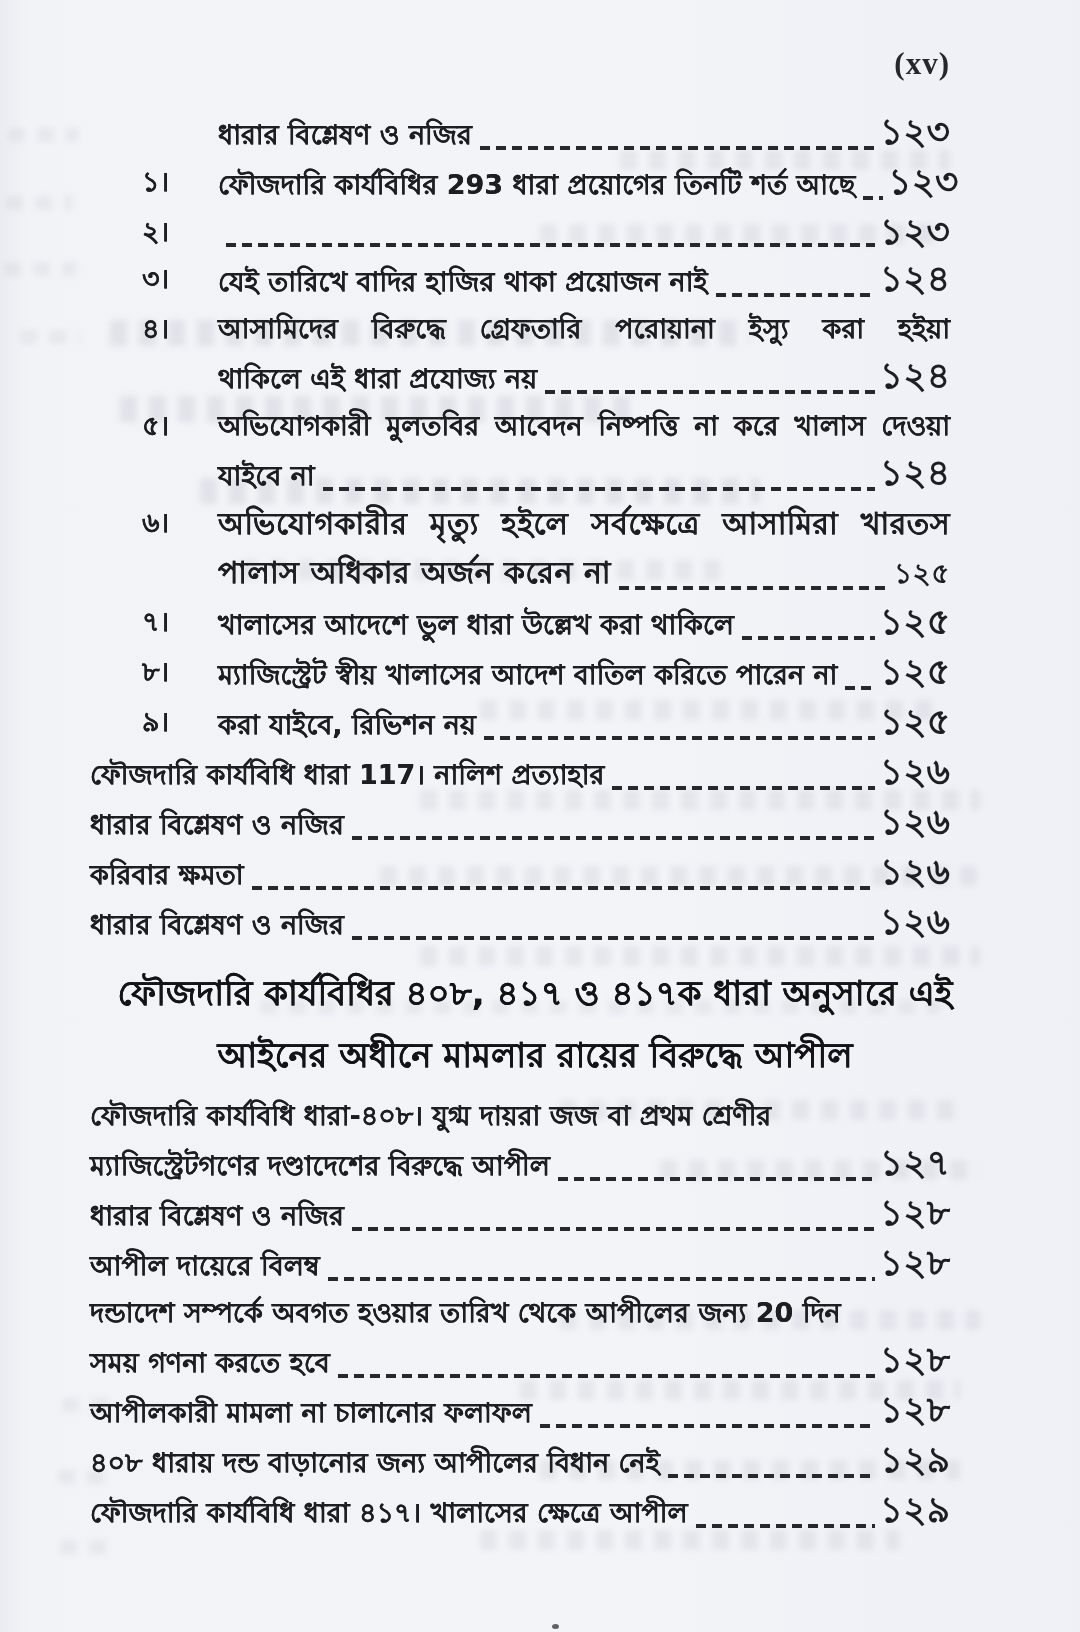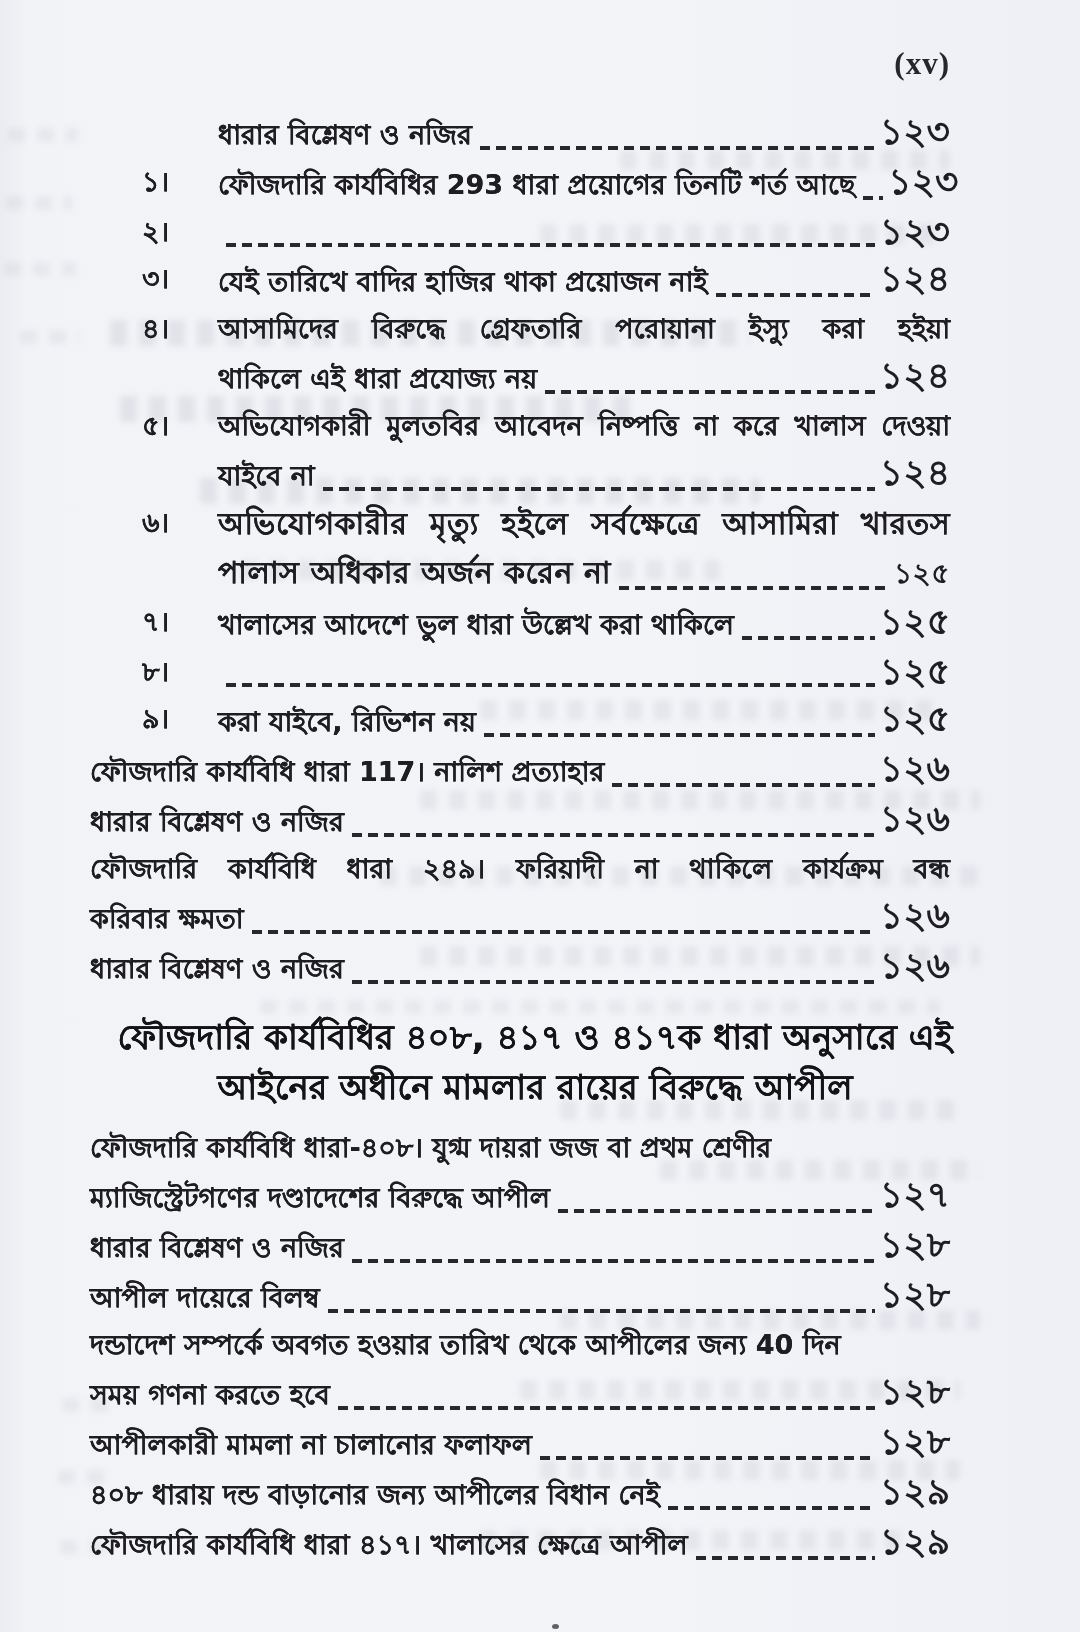--- a/index.html
+++ b/index.html
@@ -46,21 +46,21 @@
   }
   .line .pg{white-space:nowrap;font-size:36px;font-weight:600;}
   .entry.emph .line{font-size:30px;line-height:49px;letter-spacing:.5px;}
   .entry.emph .line .pg{font-size:28px;}
 
   .heading{
     text-align:center;font-size:34px;font-weight:800;line-height:50px;
     margin:20px -50px 12px -20px;color:#141417;
     text-shadow:0 0 .6px #141417;
   }
-  .heading .h-line{display:block;}
+  .heading .h-line{display:block;margin-top:12px;}
   .toc .entry .txt, .row .num{text-shadow:0 0 .5px #1e1e22;}
 </style>
 </head>
 <body>
 
 <div class="scan-page">
 
   <div class="ghost sm" style="top:128px;left:8px;width:70px;"></div>
   <div class="ghost sm" style="top:196px;left:6px;width:66px;"></div>
   <div class="ghost sm" style="top:262px;left:4px;width:72px;"></div>
@@ -176,20 +176,21 @@
             <span class="txt">খালাসের আদেশে ভুল ধারা উল্লেখ করা থাকিলে</span>
             <span class="leader"></span>
             <span class="pg">১২৫</span>
           </div>
         </div>
       </div>
       <div class="row entry numbered">
         <span class="num">৮।</span>
         <div class="body">
           <div class="line">
+            <span class="txt">ম্যাজিস্ট্রেট স্বীয় খালাসের আদেশ বাতিল করিতে পারেন না</span>
             <span class="leader"></span>
             <span class="pg">১২৫</span>
           </div>
         </div>
       </div>
       <div class="row entry numbered">
         <span class="num">৯।</span>
         <div class="body">
           <div class="line">
             <span class="txt">করা যাইবে, রিভিশন নয়</span>
@@ -211,23 +212,20 @@
         <div class="body">
           <div class="line">
             <span class="txt">ধারার বিশ্লেষণ ও নজির</span>
             <span class="leader"></span>
             <span class="pg">১২৬</span>
           </div>
         </div>
       </div>
       <div class="row entry flush">
         <div class="body">
-          <div class="line justify">
-            <span class="txt">ফৌজদারি কার্যবিধি ধারা ২৪৯। ফরিয়াদী না থাকিলে কার্যক্রম বন্ধ</span>
-          </div>
           <div class="line">
             <span class="txt">করিবার ক্ষমতা</span>
             <span class="leader"></span>
             <span class="pg">১২৬</span>
           </div>
         </div>
       </div>
       <div class="row entry flush">
         <div class="body">
           <div class="line">
@@ -271,21 +269,21 @@
           <div class="line">
             <span class="txt">আপীল দায়েরে বিলম্ব</span>
             <span class="leader"></span>
             <span class="pg">১২৮</span>
           </div>
         </div>
       </div>
       <div class="row entry flush">
         <div class="body">
           <div class="line">
-            <span class="txt">দন্ডাদেশ সম্পর্কে অবগত হওয়ার তারিখ থেকে আপীলের জন্য 40 দিন</span>
+            <span class="txt">দন্ডাদেশ সম্পর্কে অবগত হওয়ার তারিখ থেকে আপীলের জন্য 20 দিন</span>
           </div>
           <div class="line">
             <span class="txt">সময় গণনা করতে হবে</span>
             <span class="leader"></span>
             <span class="pg">১২৮</span>
           </div>
         </div>
       </div>
       <div class="row entry flush">
         <div class="body">

